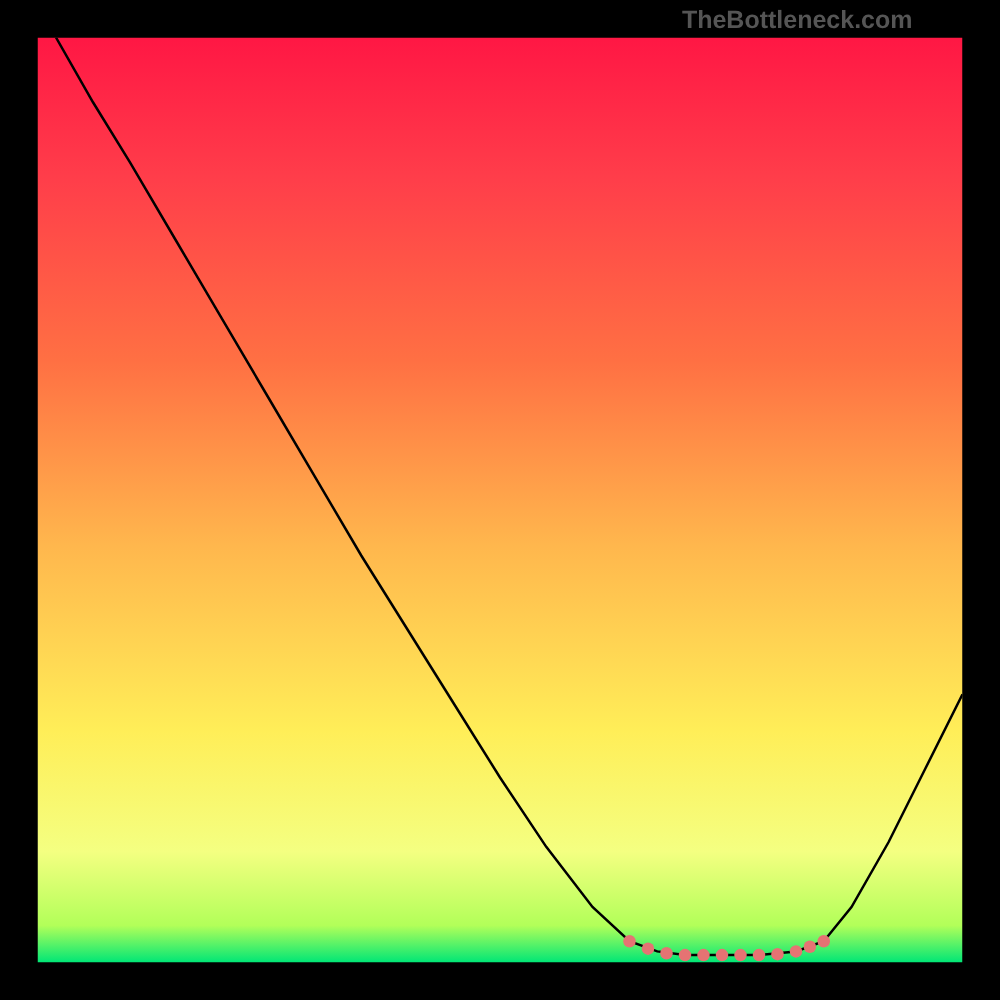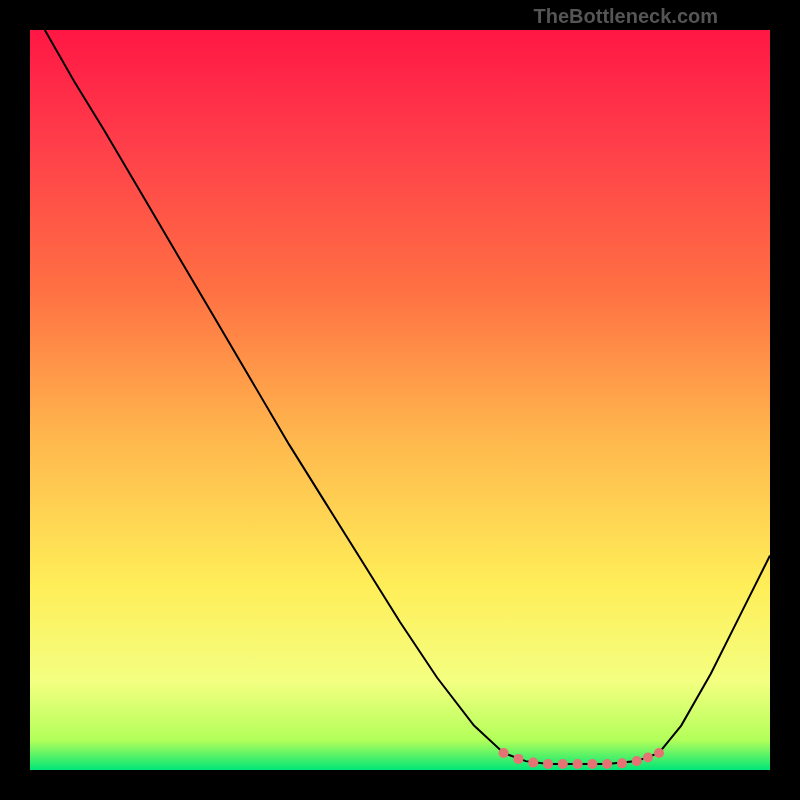--- a/index.html
+++ b/index.html
@@ -9,20 +9,21 @@
     width: 800px;
     height: 800px;
     position: relative;
     font-family: Arial, sans-serif;
   }
   .container {
     width: 728px;
     height: 800px;
     position: relative;
     background: #000;
+    padding-left: 12px;
   }
   .watermark {
     position: absolute;
     top: 5px;
     right: 10px;
     color: #555;
     font-size: 20px;
     font-weight: bold;
     z-index: 10;
   }

